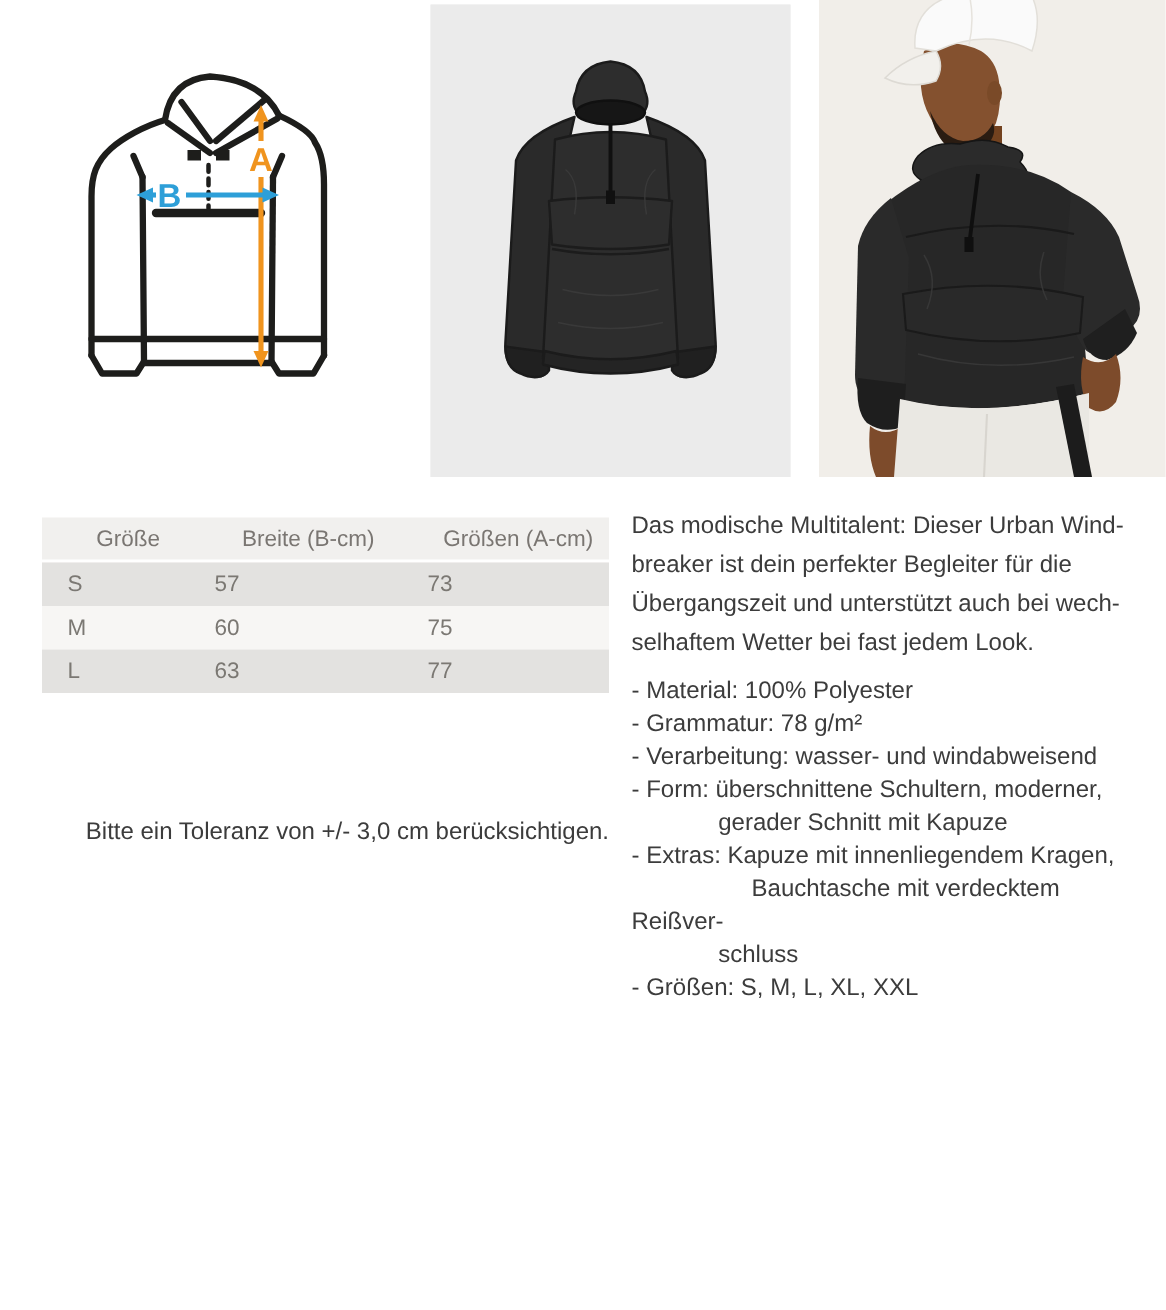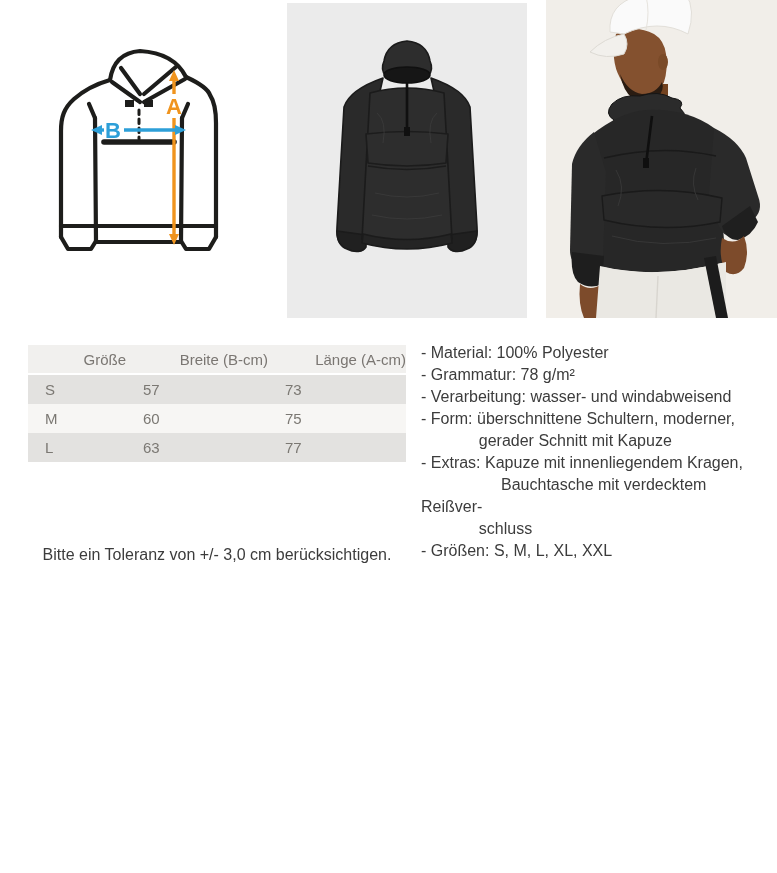--- a/index.html
+++ b/index.html
@@ -18,29 +18,29 @@
   #size-table{
     position:absolute;left:28px;top:345px;width:378px;
     border-collapse:separate;border-spacing:0;table-layout:fixed;
     font-size:15px;color:#7b7873;
   }
   #size-table col.c1{width:98px;}
   #size-table col.c2{width:142px;}
   #size-table col.c3{width:138px;}
   #size-table th{
     background:#f1f0ee;border-bottom:2px solid #ffffff;
-    font-weight:400;text-align:right;height:28px;padding:0 0 0 17px;color:#7a7672;
+    font-weight:400;text-align:center;height:28px;padding:0 0 0 17px;color:#7a7672;
   }
   #size-table td{height:29px;padding:0 0 0 17px;text-align:left;}
   #size-table tr.row-odd td{background:#e3e2e0;}
   #size-table tr.row-even td{background:#f7f6f4;}
 
   #tolerance-note{
     position:absolute;left:28px;top:546px;width:378px;
-    font-size:16px;color:#3c3c3c;text-align:center;
+    font-size:16px;color:#3c3c3c;text-align:right;
   }
 
   
   #description{
     position:absolute;left:421px;top:338px;width:350px;
     font-size:16px;color:#3c3c3c;
   }
   #description .para{white-space:pre-wrap;line-height:26px;margin:0 0 8px 0;}
   #description .specs{white-space:pre-wrap;line-height:22px;margin:4px 0 0 0;}
 </style>
@@ -188,21 +188,21 @@
 <table id="size-table">
   <colgroup>
       <col class="c1">
       <col class="c2">
       <col class="c3">
     </colgroup>
   <thead>
     <tr>
       <th>Größe</th>
       <th>Breite (B-cm)</th>
-      <th>Länge (A-cm)</th>
+      <th>Größen (A-cm)</th>
     </tr>
   </thead>
   <tbody>
     <tr class="row-odd">
       <td>S</td>
       <td>57</td>
       <td>73</td>
     </tr>
     <tr class="row-even">
       <td>M</td>
@@ -213,20 +213,24 @@
       <td>L</td>
       <td>63</td>
       <td>77</td>
     </tr>
   </tbody>
 </table>
 
 <div id="tolerance-note">Bitte ein Toleranz von +/- 3,0 cm berücksichtigen.</div>
 
 <div id="description">
+  <p class="para">Das modische Multitalent: Dieser Urban Wind-
+breaker ist dein perfekter Begleiter für die
+Übergangszeit und unterstützt auch bei wech-
+selhaftem Wetter bei fast jedem Look.</p>
   <p class="specs">- Material: 100% Polyester
 - Grammatur: 78 g/m²
 - Verarbeitung: wasser- und windabweisend
 - Form: überschnittene Schultern, moderner,
              gerader Schnitt mit Kapuze
 - Extras: Kapuze mit innenliegendem Kragen,
                   Bauchtasche mit verdecktem Reißver-
              schluss
 - Größen: S, M, L, XL, XXL</p>
 </div>

